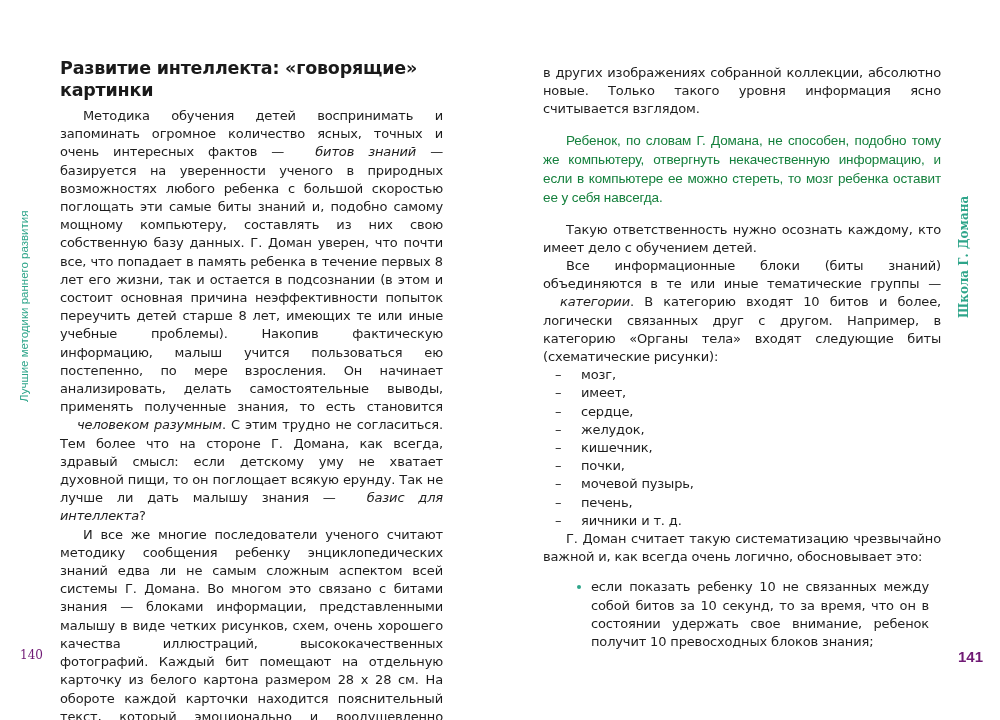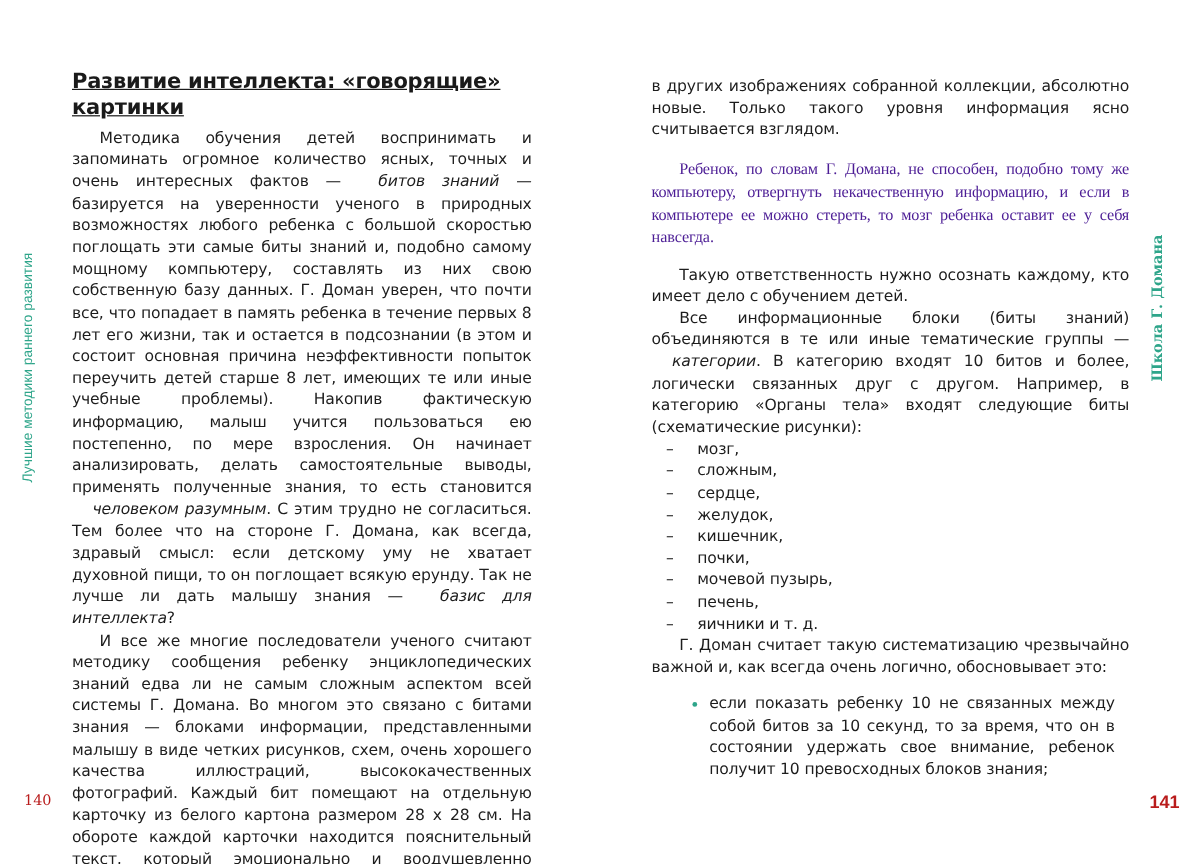--- a/index.html
+++ b/index.html
@@ -10,29 +10,29 @@
   .page { position:absolute; top:0; height:720px; }
   .left-page { left:0; width:500px; }
   .right-page { left:500px; width:500px; }
 
   .col { position:absolute; font-size:13px; line-height:18.2px; letter-spacing:-0.15px; }
   .left-col { left:60px; top:57px; width:383px; }
   .right-col { left:43px; top:64px; width:398px; }
 
   h1.title {
     font-family:"DejaVu Sans", sans-serif; font-weight:600;
-    font-size:17.5px; line-height:22px; margin:0 0 6px 0; color:#1a1a1a; letter-spacing:-0.2px;text-decoration:underline;
+    font-size:17.5px; line-height:22px; margin:0 0 6px 0; color:#1a1a1a; letter-spacing:-0.2px;
   }
   p { margin:0; text-align:justify; hyphens:manual; }
   .ind { text-indent:23px; }
   em { font-style:italic;padding-left:17px; }
   b { font-weight:normal; }
 
   .quote {
-    font-family:Liberation Serif, serif; color:#4c1d95;
+    font-family:Liberation Sans, sans-serif; color:#15803d;
     font-size:13.5px; line-height:19px; margin:12px 0 14px 0; text-indent:23px; text-align:justify;
     letter-spacing:-0.1px;
   }
   ul.dash { list-style:none; margin:0; padding:0 0 0 12px; }
   ul.dash li { position:relative; padding-left:26px; }
   ul.dash li .mark { position:absolute; left:0; top:0; }
 
   ul.bul { list-style:none; margin:12px; padding:0 0 0 22px; }
   ul.bul li { position:relative; padding-left:14px; text-align:justify; }
   ul.bul li .dot {
@@ -45,23 +45,22 @@
   }
   .runner-left {
     left:18px; top:402px; transform:rotate(-90deg);
     font-family:"Liberation Sans", sans-serif;
   }
   .runner-right {
     left:957px; top:318px; transform:rotate(-90deg);
     font-family:"DejaVu Serif", serif; font-weight:bold; font-size:12px;
   }
   .folio {
-    position:absolute; top:648px; color:#b91c1c; font-size:12px;
+    position:absolute; top:648px; color:#701a75; font-size:12px;
     font-family:"DejaVu Serif", serif;
-    margin-top:12px;
   }
   .folio-left { left:20px; }
   .folio-right { left:958px; font-family:Liberation Sans, sans-serif; font-weight:bold; font-size:15px; }
 </style>
 </head>
 <body>
 
 <div class="page left-page">
   <div class="runner runner-left">Лучшие методики раннего развития</div>
 
@@ -75,21 +74,21 @@
 </div>
 
 <div class="page right-page">
   <div class="col right-col">
     <p>в других изображениях собранной коллекции, абсолютно новые. Только такого уровня информация ясно считывается взглядом.</p>
     <p class="quote">Ребенок, по словам Г. Домана, не способен, подобно тому же компьютеру, отвергнуть некачественную информацию, и если в компьютере ее можно стереть, то мозг ребенка оставит ее у себя навсегда.</p>
     <p class="ind">Такую ответственность нужно осознать каждому, кто имеет дело с обучением детей.</p>
     <p class="ind"><span>Все информационные блоки (биты знаний) объединяются в те или иные тематические группы — </span><em>категории</em><span>. В категорию входят 10 битов и более, логически связанных друг с другом. Например, в категорию «Органы тела» входят следующие биты (схематические рисунки):</span></p>
     <ul class="dash">
       <li><span class="mark">–</span><span>мозг,</span></li>
-      <li><span class="mark">–</span><span>сложным,</span></li>
+      <li><span class="mark">–</span><span>имеет,</span></li>
       <li><span class="mark">–</span><span>сердце,</span></li>
       <li><span class="mark">–</span><span>желудок,</span></li>
       <li><span class="mark">–</span><span>кишечник,</span></li>
       <li><span class="mark">–</span><span>почки,</span></li>
       <li><span class="mark">–</span><span>мочевой пузырь,</span></li>
       <li><span class="mark">–</span><span>печень,</span></li>
       <li><span class="mark">–</span><span>яичники и т. д.</span></li>
     </ul>
     <p class="ind">Г. Доман считает такую систематизацию чрезвычайно важной и, как всегда очень логично, обосновывает это:</p>
     <ul class="bul">

